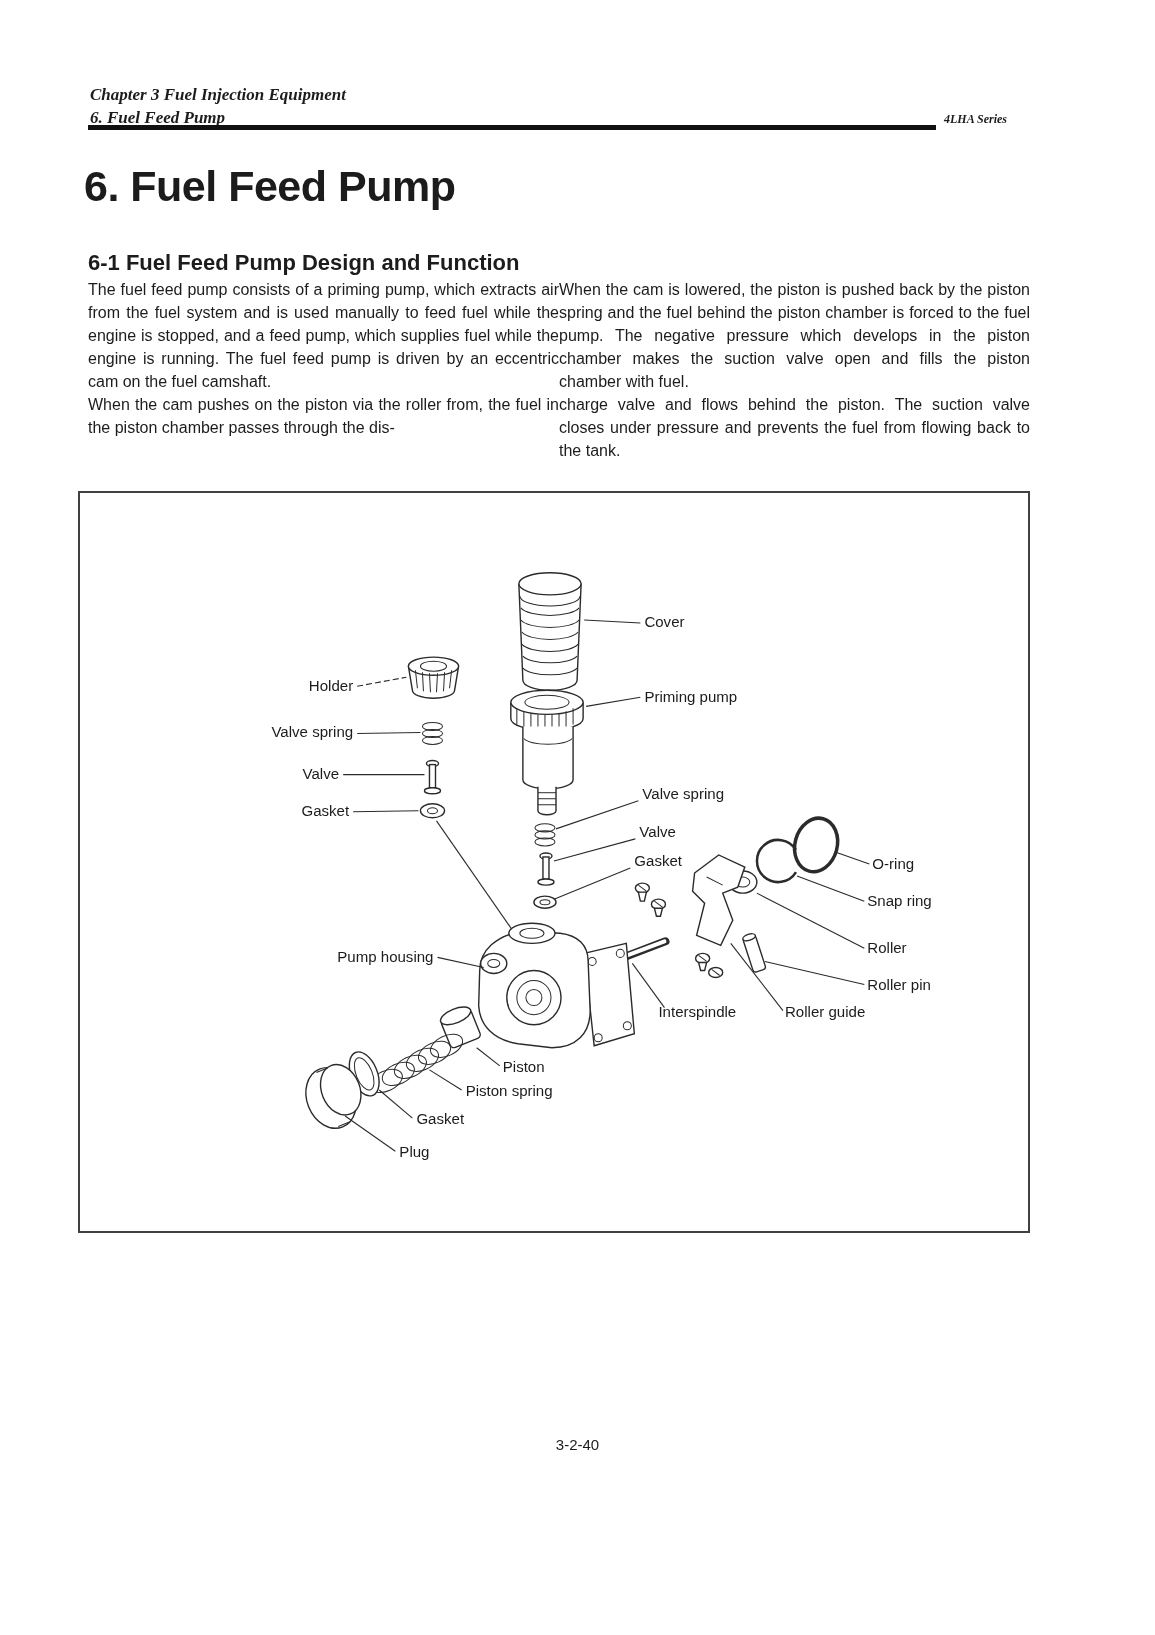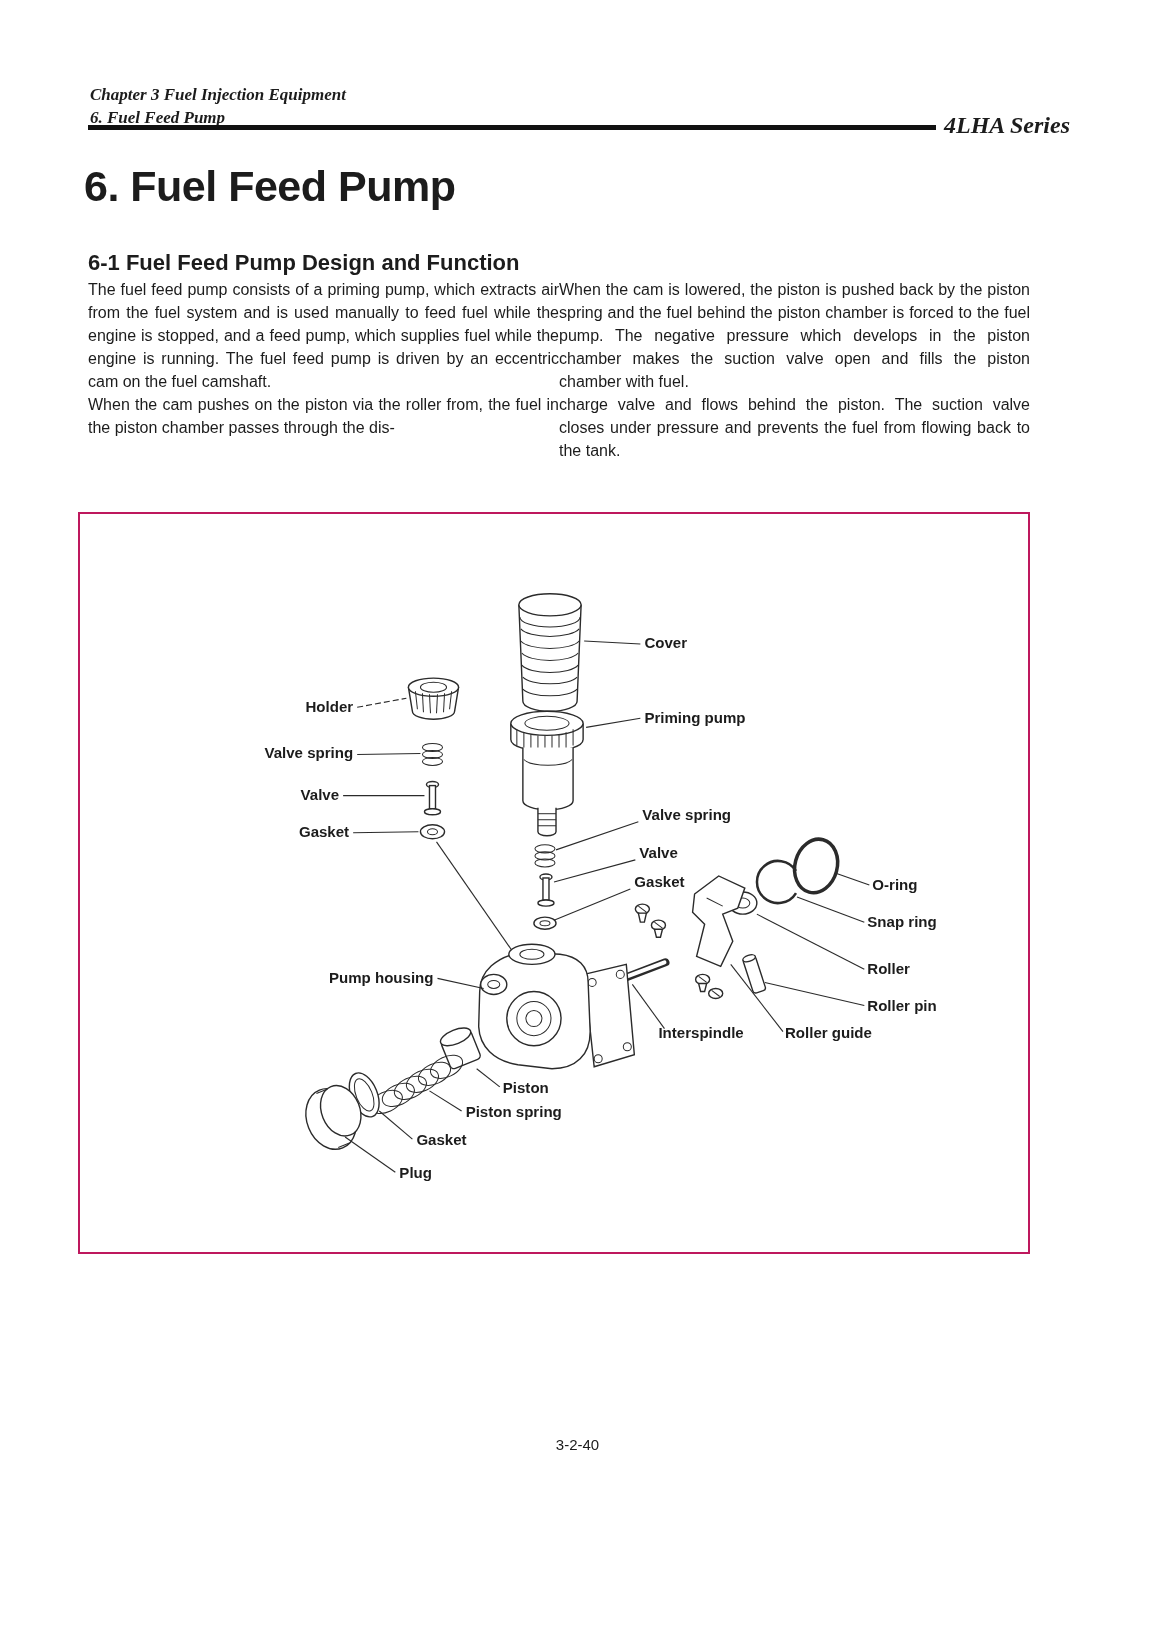--- a/index.html
+++ b/index.html
@@ -18,46 +18,45 @@
     font-style:italic;font-weight:700;
     font-size:17px;line-height:1.35;margin-top:8px;
   }
   .rule{
     position:absolute;left:88px;top:125px;
     width:848px;height:5px;background:#111;
   }
   .series{
     position:absolute;left:944px;top:112px;
     font-family:"Liberation Serif",serif;
-    font-style:italic;font-size:24px;font-weight:600;
+    font-style:italic;font-size:12px;font-weight:600;
   }
   .title{
     position:absolute;left:84px;top:162px;
     font-size:43px;font-weight:700;letter-spacing:-0.5px;
   }
   .h2{
     position:absolute;left:88px;top:250px;
     font-size:22px;font-weight:700;
   }
   .cols{
     position:absolute;left:88px;top:278px;width:976px;
     display:flex;
   }
   .col{width:471px;}
   .col p{
     margin:0;
     font-size:16px;line-height:1.44;
     text-align:justify;
   }
   .figure{
-    position:absolute;left:78px;top:512px;
+    position:absolute;left:78px;top:491px;
     width:948px;height:738px;
-    border:2px solid #be185d;
+    border:2px solid #404040;
     background:#fff;
-    font-weight:bold;
   }
   .figure svg{display:block;width:100%;height:100%;}
   .footer{
     position:absolute;left:0;top:1436px;width:100%;
     text-align:center;font-size:15px;
   }
   svg text{
     font-family:"Liberation Sans",sans-serif;
     font-size:15px;fill:#1c1c1c;
   }

